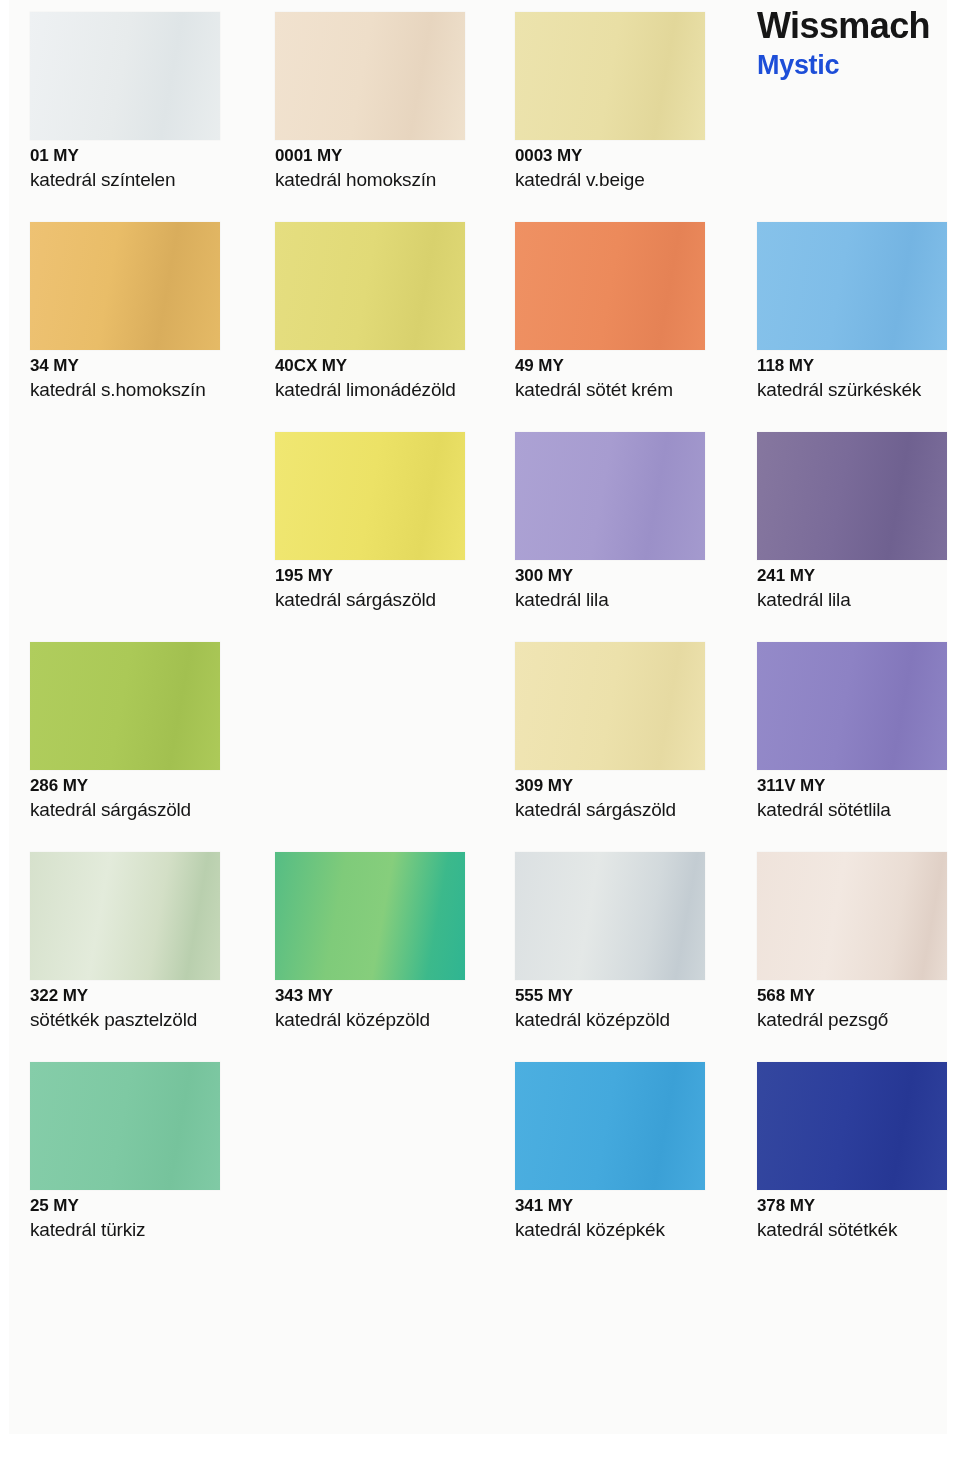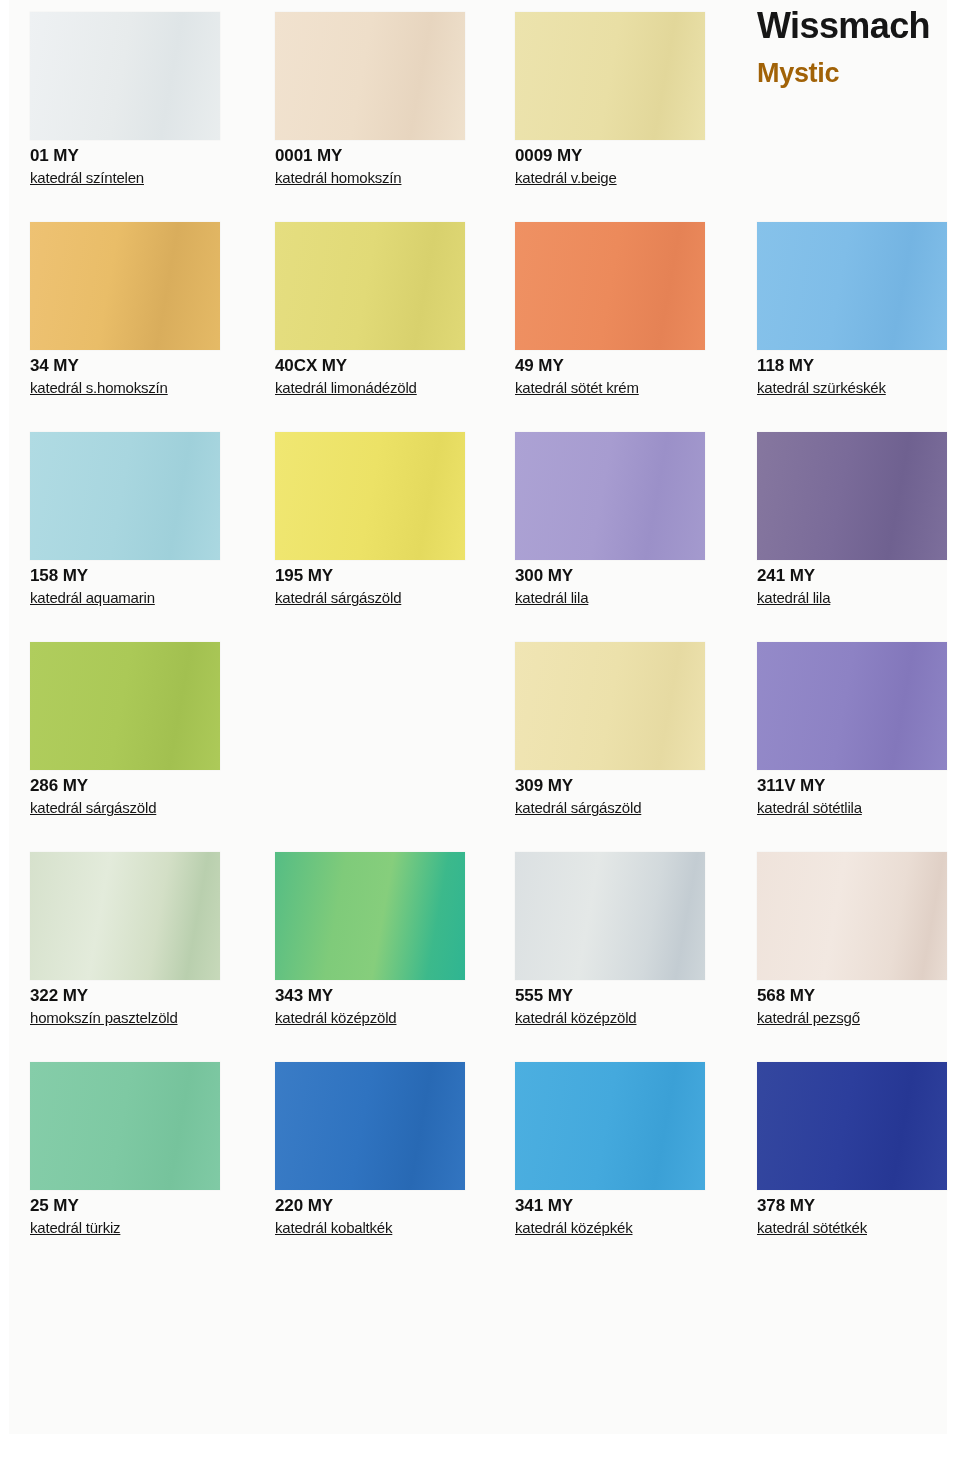--- a/index.html
+++ b/index.html
@@ -50,22 +50,22 @@
     font-weight: bold;
     letter-spacing: -0.6px;
     color: #161616;
     white-space: nowrap;
   }
   #title-series {
     display: block;
     font-size: 27px;
     font-weight: bold;
     letter-spacing: -0.3px;
-    color: #a16207;
-    margin-top: 16px;
+    color: #1d4ed8;
+    margin-top: 8px;
   }
 
   
   .grid { position: absolute; left: 0; top: 0; width: 920px; height: 1300px; }
 
   .cell {
     position: absolute;
     width: 224px;
   }
   .swatch {
@@ -79,27 +79,26 @@
     display: block;
     font-size: 17px;
     font-weight: bold;
     color: #111111;
     margin-top: 6px;
     letter-spacing: -0.1px;
     white-space: nowrap;
   }
   .cell-name {
     display: block;
-    font-size: 15px;
+    font-size: 19px;
     font-weight: normal;
     color: #151515;
     margin-top: 3px;
     letter-spacing: -0.2px;
     white-space: nowrap;
-    text-decoration: underline;
   }
 
   
   .c0 { left: 30px; }
   .c1 { left: 275px; }
   .c2 { left: 515px; }
   .c3 { left: 757px; }
 
   
   .r0 { top: 12px; }
@@ -138,21 +137,21 @@
         <span class="cell-code">01 MY</span>
         <span class="cell-name">katedrál színtelen</span>
       </div>
       <div class="cell c1 r0">
         <span class="swatch" style="background: linear-gradient(100deg, rgb(241, 226, 207) 0%, rgb(238, 222, 201) 46%, rgb(231, 213, 191) 74%, rgb(239, 225, 205) 100%);"></span>
         <span class="cell-code">0001 MY</span>
         <span class="cell-name">katedrál homokszín</span>
       </div>
       <div class="cell c2 r0">
         <span class="swatch" style="background: linear-gradient(100deg, rgb(236, 227, 173) 0%, rgb(233, 223, 165) 50%, rgb(226, 215, 154) 76%, rgb(235, 226, 171) 100%);"></span>
-        <span class="cell-code">0009 MY</span>
+        <span class="cell-code">0003 MY</span>
         <span class="cell-name">katedrál v.beige</span>
       </div>
       <div class="cell c3 r0 empty">
         <span class="cell-code"></span>
         <span class="cell-name"></span>
       </div>
       <div class="cell c0 r1">
         <span class="swatch" style="background: linear-gradient(100deg, rgb(238, 194, 115) 0%, rgb(233, 189, 104) 42%, rgb(217, 173, 92) 70%, rgb(229, 186, 102) 100%);"></span>
         <span class="cell-code">34 MY</span>
         <span class="cell-name">katedrál s.homokszín</span>
@@ -165,25 +164,20 @@
       <div class="cell c2 r1">
         <span class="swatch" style="background: linear-gradient(100deg, rgb(239, 145, 99) 0%, rgb(236, 138, 91) 50%, rgb(229, 130, 85) 78%, rgb(236, 139, 93) 100%);"></span>
         <span class="cell-code">49 MY</span>
         <span class="cell-name">katedrál sötét krém</span>
       </div>
       <div class="cell c3 r1">
         <span class="swatch" style="background: linear-gradient(100deg, rgb(134, 194, 234) 0%, rgb(127, 189, 232) 44%, rgb(116, 180, 226) 74%, rgb(130, 191, 233) 100%);"></span>
         <span class="cell-code">118 MY</span>
         <span class="cell-name">katedrál szürkéskék</span>
       </div>
-      <div class="cell c0 r2">
-        <span class="swatch" style="background: linear-gradient(100deg, rgb(176, 219, 227) 0%, rgb(168, 214, 223) 48%, rgb(159, 208, 218) 76%, rgb(171, 216, 225) 100%);"></span>
-        <span class="cell-code">158 MY</span>
-        <span class="cell-name">katedrál aquamarin</span>
-      </div>
       <div class="cell c1 r2">
         <span class="swatch" style="background: linear-gradient(100deg, rgb(240, 231, 114) 0%, rgb(236, 226, 102) 50%, rgb(228, 218, 94) 78%, rgb(237, 227, 106) 100%);"></span>
         <span class="cell-code">195 MY</span>
         <span class="cell-name">katedrál sárgászöld</span>
       </div>
       <div class="cell c2 r2">
         <span class="swatch" style="background: linear-gradient(100deg, rgb(172, 162, 212) 0%, rgb(167, 156, 208) 46%, rgb(155, 144, 200) 72%, rgb(164, 154, 206) 100%);"></span>
         <span class="cell-code">300 MY</span>
         <span class="cell-name">katedrál lila</span>
       </div>
@@ -203,21 +197,21 @@
         <span class="cell-name">katedrál sárgászöld</span>
       </div>
       <div class="cell c3 r3">
         <span class="swatch" style="background: linear-gradient(100deg, rgb(148, 138, 201) 0%, rgb(141, 130, 196) 46%, rgb(131, 119, 187) 74%, rgb(142, 132, 197) 100%);"></span>
         <span class="cell-code">311V MY</span>
         <span class="cell-name">katedrál sötétlila</span>
       </div>
       <div class="cell c0 r4">
         <span class="swatch" style="background: linear-gradient(100deg, rgb(214, 225, 204) 0%, rgb(227, 235, 219) 38%, rgb(211, 223, 198) 66%, rgb(185, 207, 174) 84%, rgb(199, 217, 186) 100%);"></span>
         <span class="cell-code">322 MY</span>
-        <span class="cell-name">homokszín pasztelzöld</span>
+        <span class="cell-name">sötétkék pasztelzöld</span>
       </div>
       <div class="cell c1 r4">
         <span class="swatch" style="background: linear-gradient(100deg, rgb(85, 189, 132) 0%, rgb(127, 203, 122) 34%, rgb(134, 206, 124) 56%, rgb(60, 185, 139) 82%, rgb(47, 181, 146) 100%);"></span>
         <span class="cell-code">343 MY</span>
         <span class="cell-name">katedrál középzöld</span>
       </div>
       <div class="cell c2 r4">
         <span class="swatch" style="background: linear-gradient(100deg, rgb(219, 224, 226) 0%, rgb(228, 232, 231) 40%, rgb(210, 217, 220) 70%, rgb(195, 204, 210) 86%, rgb(206, 214, 218) 100%);"></span>
         <span class="cell-code">555 MY</span>
         <span class="cell-name">katedrál középzöld</span>
@@ -225,25 +219,20 @@
       <div class="cell c3 r4">
         <span class="swatch" style="background: linear-gradient(100deg, rgb(239, 227, 219) 0%, rgb(242, 232, 225) 42%, rgb(234, 221, 212) 72%, rgb(224, 208, 198) 88%, rgb(233, 220, 211) 100%);"></span>
         <span class="cell-code">568 MY</span>
         <span class="cell-name">katedrál pezsgő</span>
       </div>
       <div class="cell c0 r5">
         <span class="swatch" style="background: linear-gradient(100deg, rgb(133, 205, 169) 0%, rgb(126, 201, 163) 48%, rgb(118, 195, 156) 76%, rgb(128, 202, 165) 100%);"></span>
         <span class="cell-code">25 MY</span>
         <span class="cell-name">katedrál türkiz</span>
       </div>
-      <div class="cell c1 r5">
-        <span class="swatch" style="background: linear-gradient(100deg, rgb(58, 124, 198) 0%, rgb(47, 115, 192) 46%, rgb(40, 105, 180) 74%, rgb(50, 117, 193) 100%);"></span>
-        <span class="cell-code">220 MY</span>
-        <span class="cell-name">katedrál kobaltkék</span>
-      </div>
       <div class="cell c2 r5">
         <span class="swatch" style="background: linear-gradient(100deg, rgb(76, 175, 224) 0%, rgb(68, 169, 221) 48%, rgb(59, 160, 214) 76%, rgb(70, 170, 222) 100%);"></span>
         <span class="cell-code">341 MY</span>
         <span class="cell-name">katedrál középkék</span>
       </div>
       <div class="cell c3 r5">
         <span class="swatch" style="background: linear-gradient(100deg, rgb(52, 71, 159) 0%, rgb(44, 62, 156) 46%, rgb(38, 55, 148) 74%, rgb(47, 65, 157) 100%);"></span>
         <span class="cell-code">378 MY</span>
         <span class="cell-name">katedrál sötétkék</span>
       </div>

